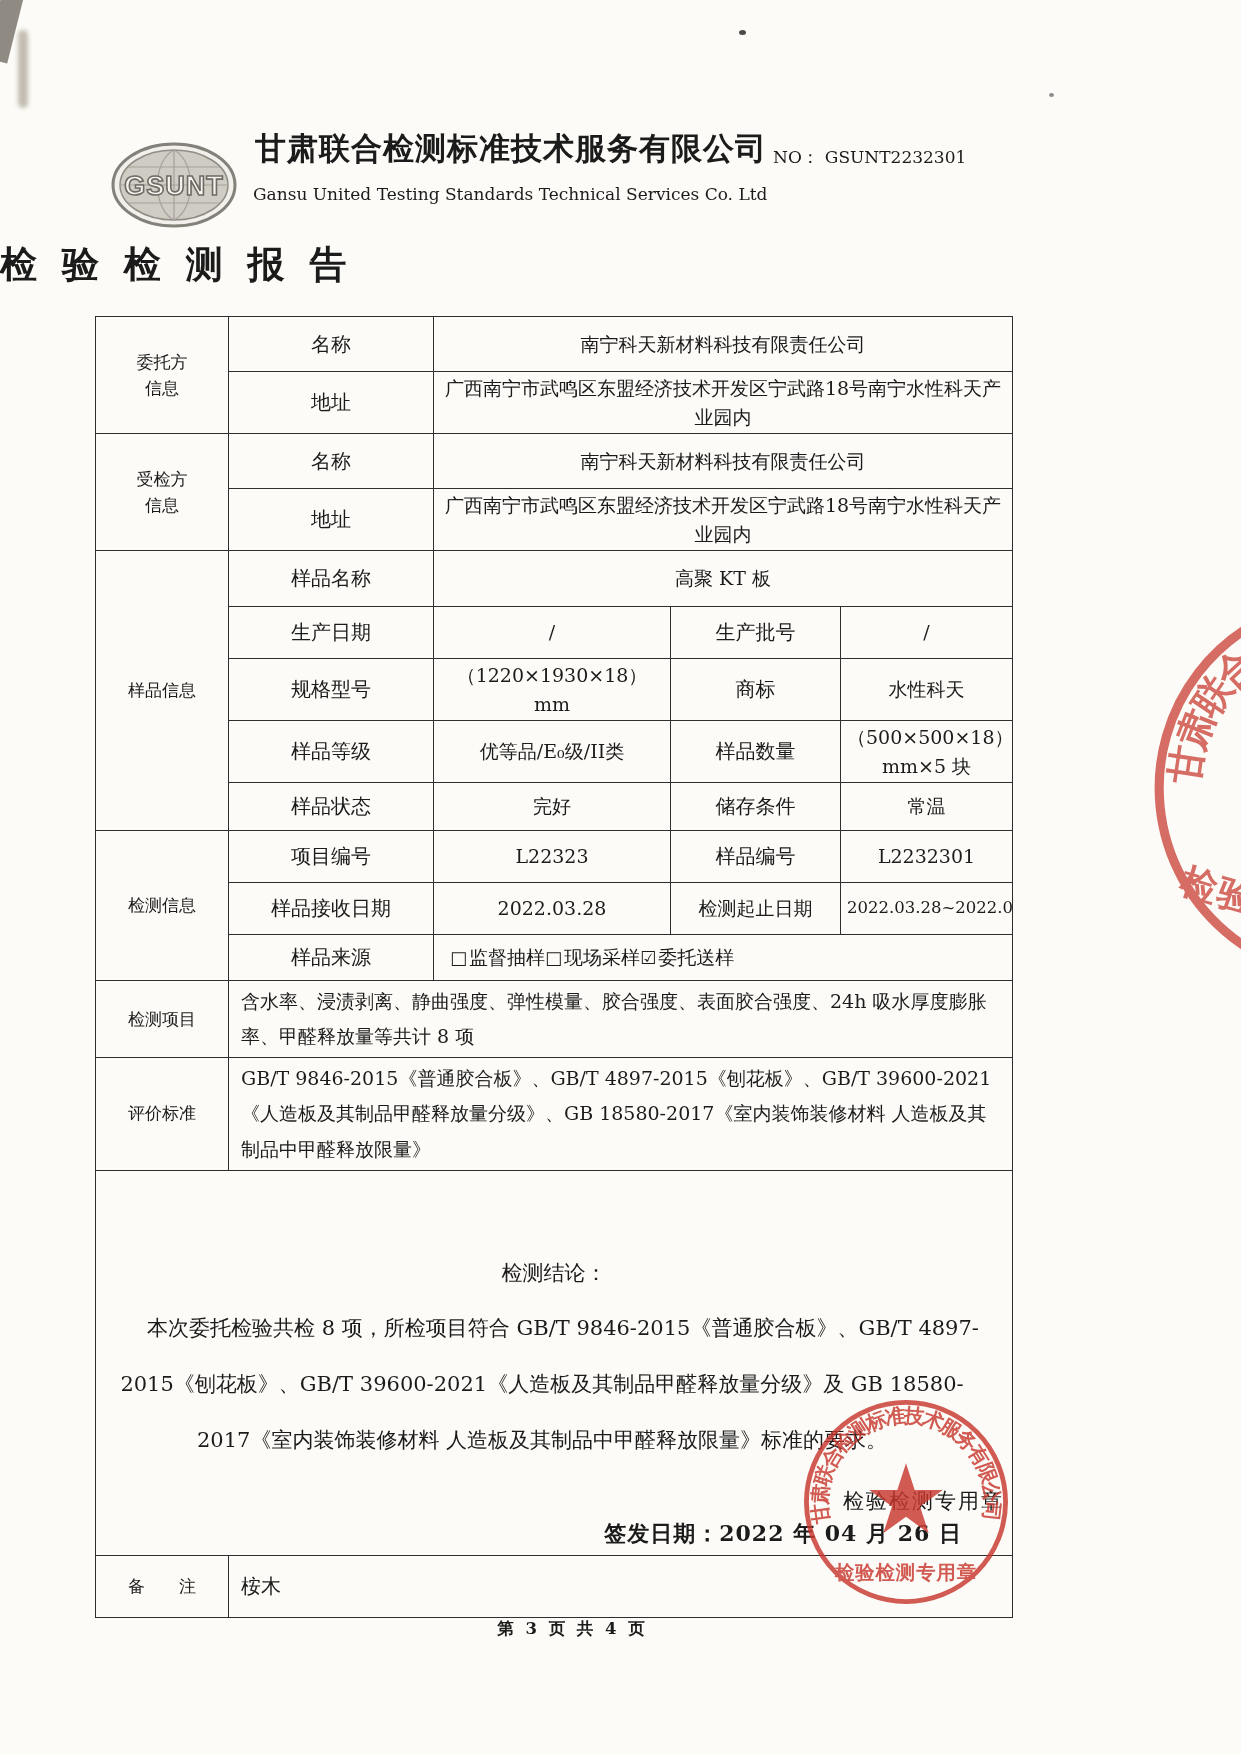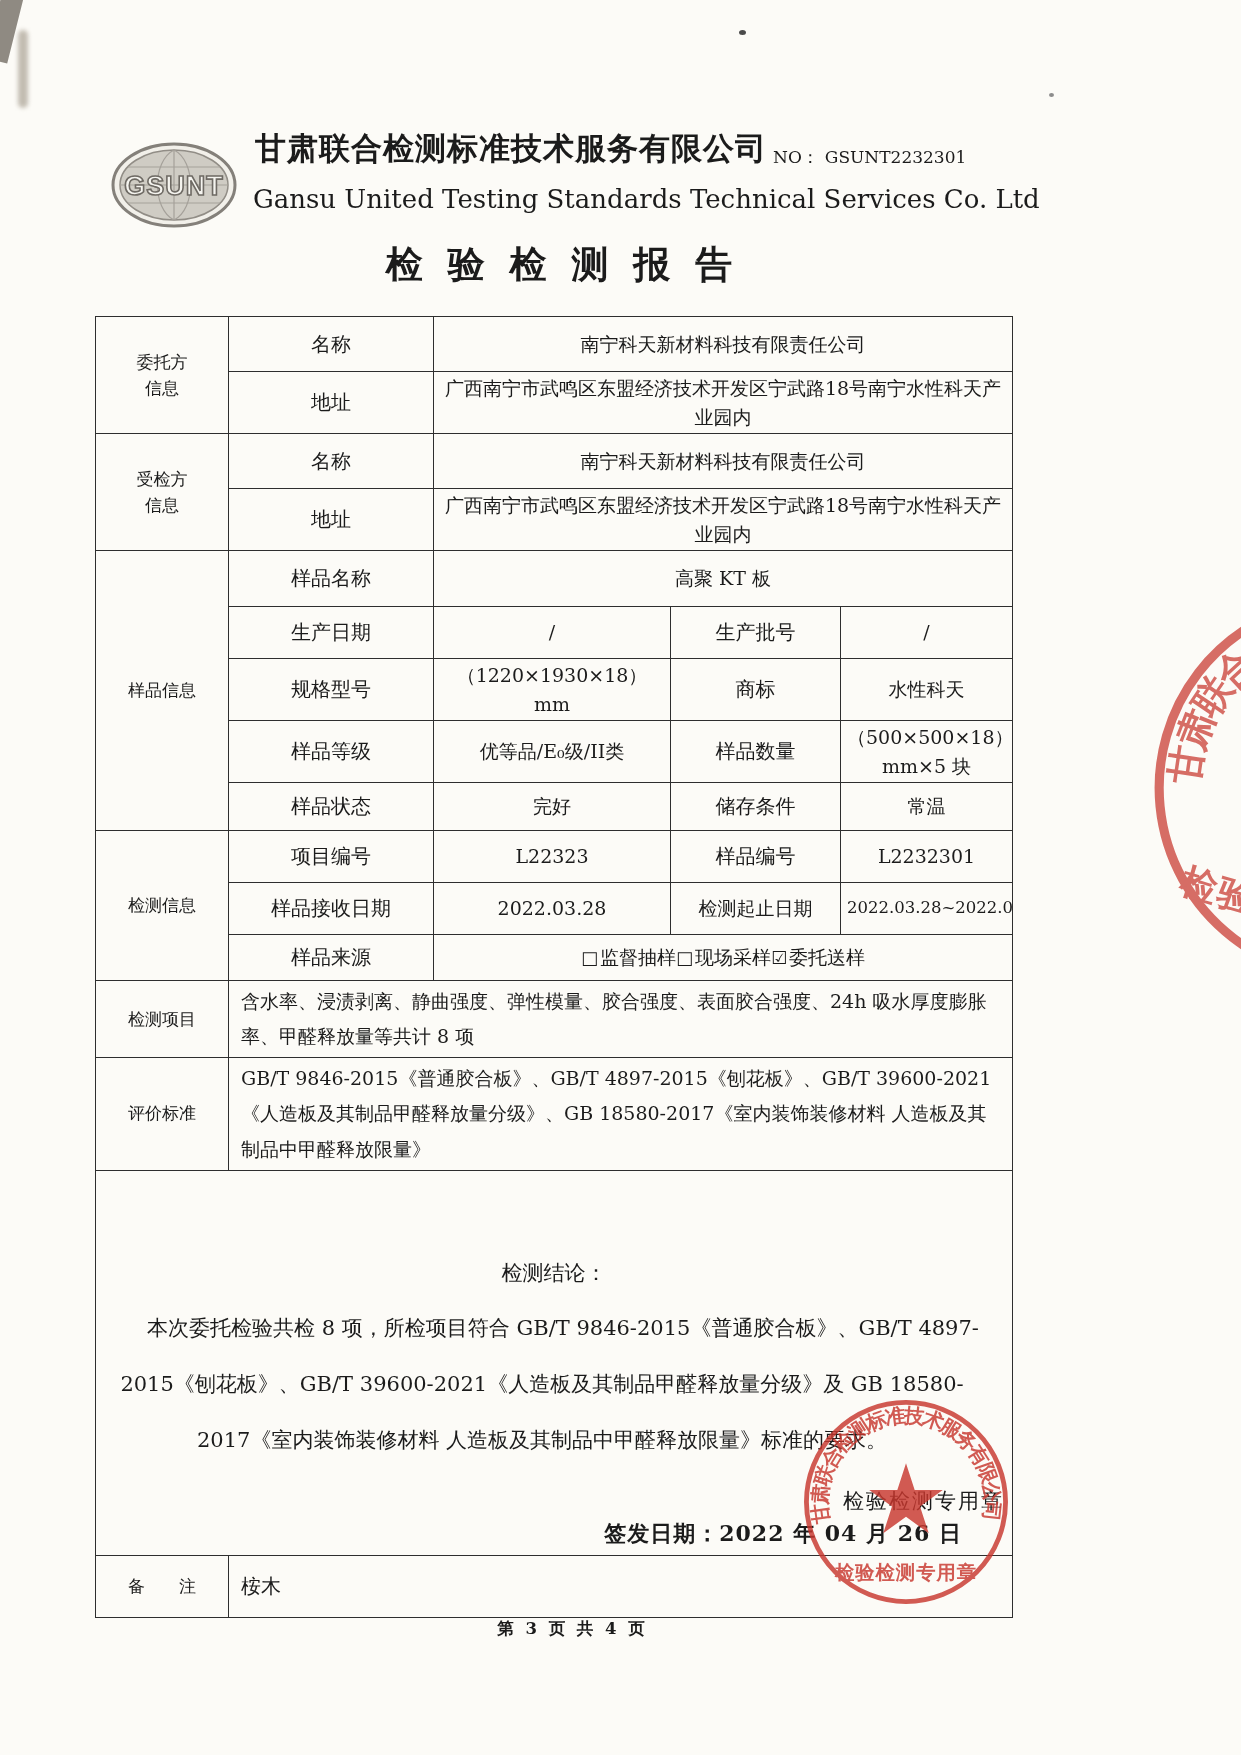--- a/index.html
+++ b/index.html
@@ -17,25 +17,25 @@
   .company-cn{
     position:absolute;left:255px;top:128px;width:520px;
     font-size:31px;font-weight:bold;letter-spacing:1px;white-space:nowrap;
   }
   .report-no{
     position:absolute;left:773px;top:146px;font-size:17px;white-space:nowrap;
     font-family:"DejaVu Serif","Liberation Serif",serif;
   }
   .report-no .no-val{margin-left:6px;}
   .company-en{
-    position:absolute;left:253px;top:184px;font-size:26px;white-space:nowrap;
+    position:absolute;left:253px;top:184px;font-size:17px;white-space:nowrap;
   }
   .doc-title{
-    position:absolute;left:0;top:240px;width:1110px;text-align:center;
-    font-size:37px;font-weight:bold;letter-spacing:6px;margin-left:7px;
+    position:absolute;left:0;top:240px;width:1110px;
+    font-size:37px;font-weight:bold;letter-spacing:6px;
   }
   
   table.main{
     position:absolute;left:95px;top:316px;width:917px;
     border-collapse:collapse;table-layout:fixed;
     font-size:19px;
   }
   table.main td{
     border:1.6px solid #2e2e2e;
     text-align:center;vertical-align:middle;
@@ -50,21 +50,21 @@
   td.conclusion-cell{
     text-align:left;vertical-align:top;position:relative;padding:12px 18px;
   }
   .conclusion-title{font-size:21px;margin-top:2px;}
   .conclusion-body{
     font-size:21px;line-height:2.65;text-indent:2em;margin-top:14px;width:880px;
   }
   .sign-block{position:absolute;right:8px;bottom:6px;text-align:right;}
   .seal-label{font-size:21px;letter-spacing:2px;margin-bottom:4px;}
   .sign-date{font-size:22px;font-weight:bold;padding-right:42px;letter-spacing:1px;}
-  .src-options{display:flex;justify-content:center;align-items:center;padding:0 10px;}
+  .src-options{display:flex;justify-content:flex-start;align-items:center;padding:0 10px;}
   .src-opt{white-space:nowrap;font-size:19px;}
   .src-opt .box{font-family:"DejaVu Sans","Liberation Sans",sans-serif;font-size:18px;margin-right:2px;}
   
   .stamp{position:absolute;pointer-events:none;}
   .stamp1{left:790px;top:1386px;width:232px;height:232px;opacity:.82;}
   .stamp2{left:1128px;top:568px;width:440px;height:440px;opacity:.72;transform:rotate(16deg);}
   
   .footer{
     position:absolute;left:0;top:1618px;width:1145px;text-align:center;
     font-size:16.5px;letter-spacing:3px;font-weight:bold;

